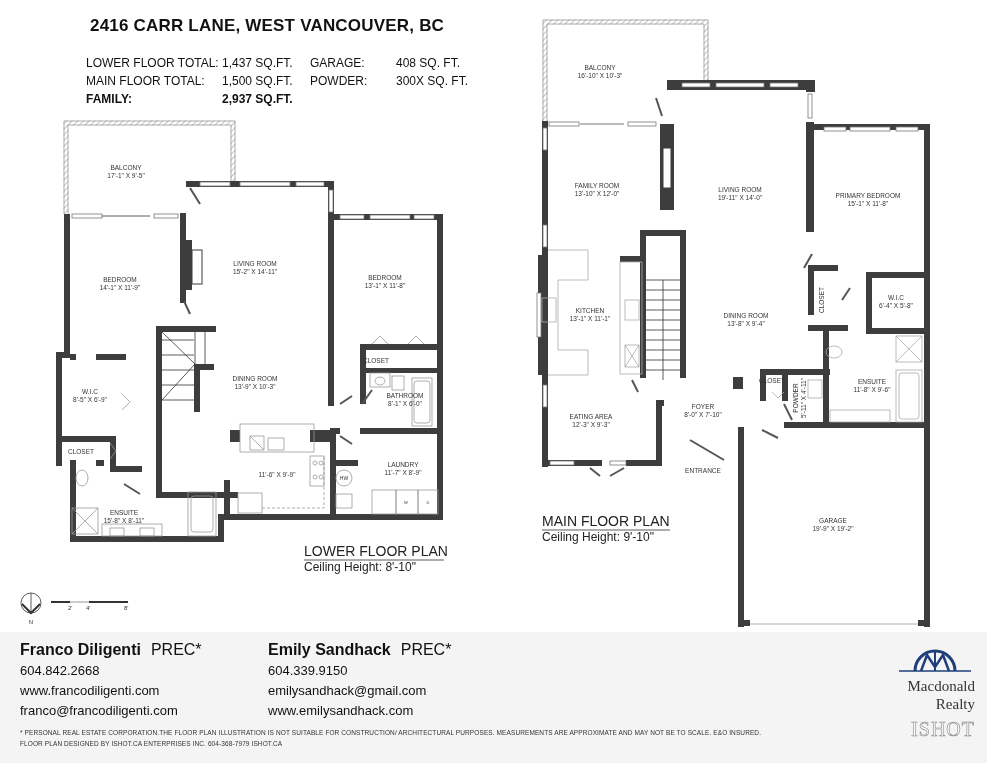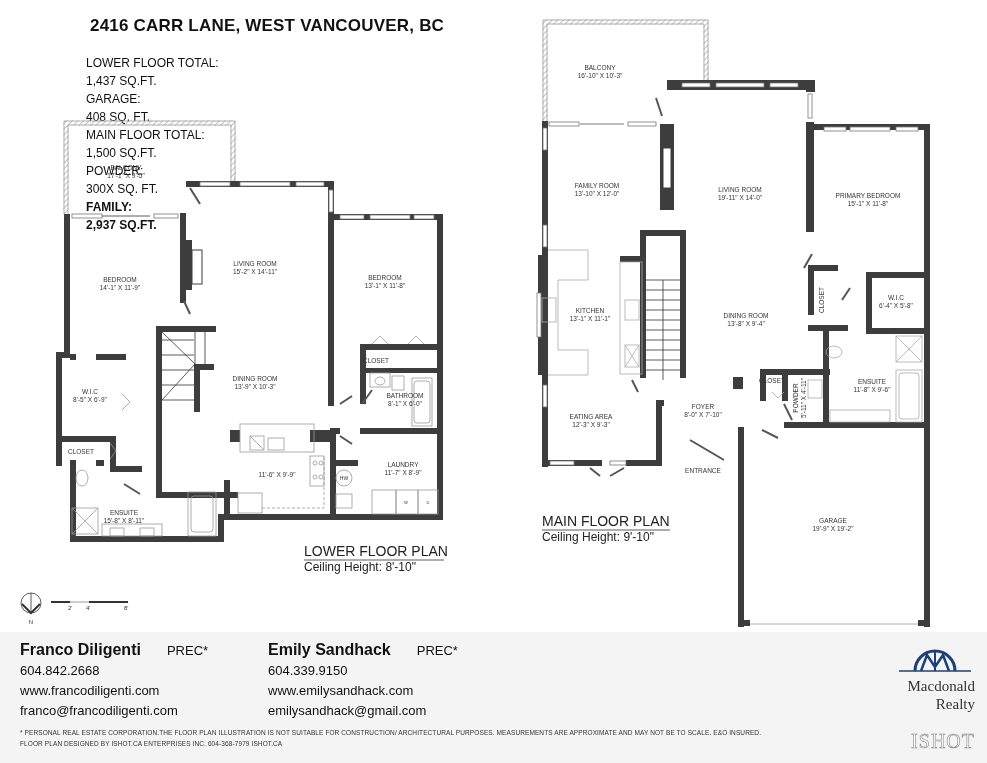--- a/index.html
+++ b/index.html
@@ -1,33 +1,33 @@
 <!DOCTYPE html>
 <html><head>
 <meta charset="utf-8">
 <style>
   html,body{margin:0;padding:0;background:#fff;}
   body{width:987px;height:763px;position:relative;overflow:hidden;font-family:"Liberation Sans",sans-serif;color:#111;}
   .abs{position:absolute;}
   .title{left:90px;top:16px;font-size:17px;font-weight:bold;letter-spacing:0.2px;}
   .totals{left:86px;top:54px;font-size:12px;line-height:18px;}
-  .totals .row{display:flex;white-space:nowrap;flex-direction:column;}
+  .totals .row{display:flex;white-space:nowrap;}
   .totals .c1{width:136px;}
   .totals .c2{width:88px;}
   .totals .c3{width:86px;}
   .totals .bold{font-weight:bold;}
   svg text{font-family:"Liberation Sans",sans-serif;}
   .footer{left:0;top:632px;width:987px;height:131px;background:#f4f4f4;}
   .agent{position:absolute;top:640px;font-size:13px;line-height:20px;}
   .agent .name{font-size:16px;font-weight:bold;}
-  .agent .prec{font-size:13px;font-weight:normal;margin-left:26px;}
+  .agent .prec{font-size:16px;font-weight:normal;margin-left:10px;}
   .disclaimer{left:20px;top:727px;font-size:6.5px;line-height:11px;color:#333;letter-spacing:0.1px;}
   .logo{left:875px;top:643px;width:100px;text-align:right;}
   .logo .mr{font-family:"Liberation Serif",serif;font-size:15px;color:#333;line-height:18px;}
-  .logo .ishot{font-family:"Liberation Serif",serif;font-size:20px;color:#888;letter-spacing:1px;margin-top:17px;-webkit-text-stroke:0.6px #888;color:#fff;}
+  .logo .ishot{font-family:"Liberation Serif",serif;font-size:20px;color:#888;letter-spacing:1px;margin-top:5px;-webkit-text-stroke:0.6px #888;color:#fff;}
 </style>
 </head>
 <body>
 
 <div class="abs title">2416 CARR LANE, WEST VANCOUVER, BC</div>
 <div class="abs totals">
   <div class="row">
     <span class="c1">LOWER FLOOR TOTAL:</span>
     <span class="c2">1,437 SQ.FT.</span>
     <span class="c3">GARAGE:</span>
@@ -370,22 +370,22 @@
 <div class="abs footer"></div>
 <div class="agent" style="left:20px;">
   <div><span class="name">Franco Diligenti</span><span class="prec">PREC*</span></div>
   <div>604.842.2668</div>
   <div>www.francodiligenti.com</div>
   <div>franco@francodiligenti.com</div>
 </div>
 <div class="agent" style="left:268px;">
   <div><span class="name">Emily Sandhack</span><span class="prec">PREC*</span></div>
   <div>604.339.9150</div>
+  <div>emilysandhack@gmail.com</div>
   <div>www.emilysandhack.com</div>
-  <div>emilysandhack@gmail.com</div>
 </div>
 <div class="abs disclaimer">
   <div>* PERSONAL REAL ESTATE CORPORATION.THE FLOOR PLAN ILLUSTRATION IS NOT SUITABLE FOR CONSTRUCTION/ ARCHITECTURAL PURPOSES. MEASUREMENTS ARE APPROXIMATE AND MAY NOT BE TO SCALE. E&amp;O INSURED.</div>
   <div>FLOOR PLAN DESIGNED BY ISHOT.CA ENTERPRISES INC. 604-368-7979  ISHOT.CA</div>
 </div>
 <div class="abs logo">
   <svg width="80" height="30" viewBox="0 0 80 30">
     <line x1="4" y1="28" x2="76" y2="28" stroke="#1f3f7a" stroke-width="1.5"></line>
     <path d="M20 28 A20 20 0 0 1 60 28" fill="none" stroke="#1f3f7a" stroke-width="3"></path>
     <path d="M26 28 L32 12 L40 24 L48 12 L54 28" fill="none" stroke="#1f3f7a" stroke-width="2.5"></path>

